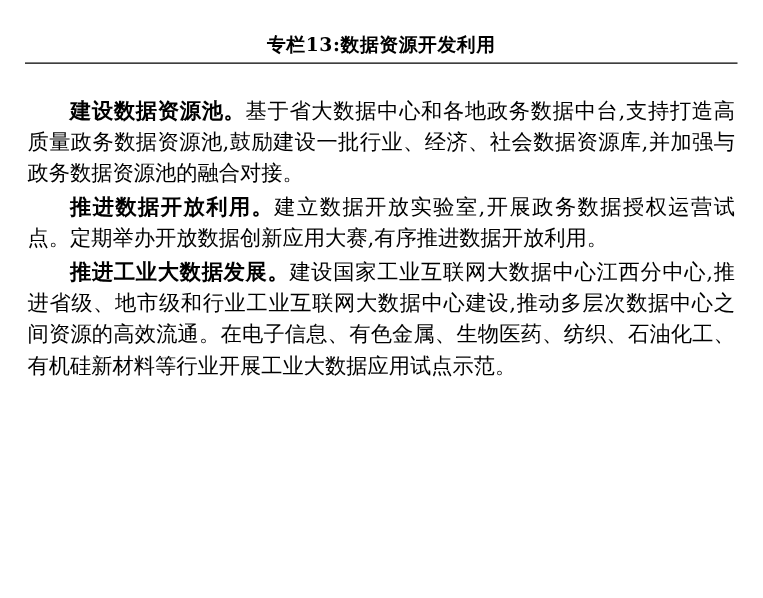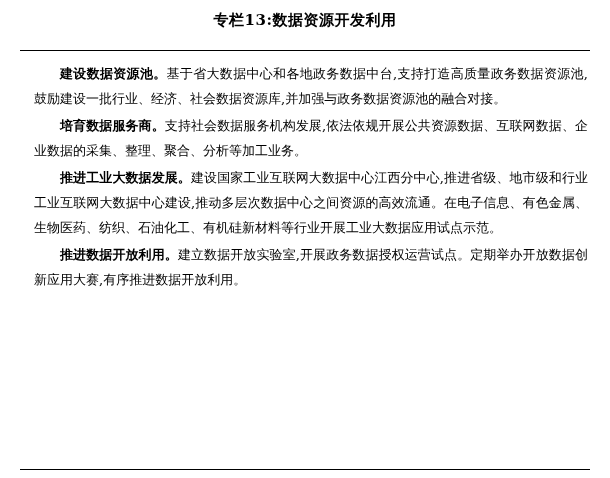--- a/index.html
+++ b/index.html
@@ -17,40 +17,40 @@
   .doc-box {
     position: relative;
     box-sizing: border-box;
     width: 610px;
     height: 478px;
     padding: 0;
   }
   .title-wrap {
     box-sizing: border-box;
     width: 570px;
-    margin: 0 auto;
-    padding: 10px 0 20px 0;
+    margin: 16px auto;
+    padding: 10px 0 4px 0;
     text-align: center;
     border-bottom: 1px solid #000;
   }
   .title-text {
     font-family: "DejaVu Serif", "Liberation Serif", serif;
     font-weight: bold;
     font-size: 15px;
     letter-spacing: 0.5px;
   }
   .content {
     box-sizing: border-box;
     width: 570px;
     margin: 0 auto;
     padding: 10px 2px 0 2px;
   }
   .para {
-    margin: 0 0 2px 12px;
-    font-size: 13px;
+    margin: 0 0 2px 0;
+    font-size: 17px;
     line-height: 25px;
     text-align: justify;
     text-justify: inter-ideograph;
     text-indent: 2em;
   }
   .lead {
     font-weight: bold;
   }
   .bottom-rule {
     position: absolute;
@@ -69,30 +69,27 @@
     <span class="title-text">专栏13:数据资源开发利用</span>
   </div>
 
   <div class="content">
 
     <p class="para">
       <span class="lead">建设数据资源池。</span><span>基于省大数据中心和各地政务数据中台,支持打造高质量政务数据资源池,鼓励建设一批行业、经济、社会数据资源库,并加强与政务数据资源池的融合对接。</span>
     </p>
 
 
-    <p class="para">
-      <span class="lead">培育数据服务商。</span><span>支持社会数据服务机构发展,依法依规开展公共资源数据、互联网数据、企业数据的采集、整理、聚合、分析等加工业务。</span>
-    </p>
 
 
     <p class="para">
-      <span class="lead">推进工业大数据发展。</span><span>建设国家工业互联网大数据中心江西分中心,推进省级、地市级和行业工业互联网大数据中心建设,推动多层次数据中心之间资源的高效流通。在电子信息、有色金属、生物医药、纺织、石油化工、有机硅新材料等行业开展工业大数据应用试点示范。</span>
+      <span class="lead">推进数据开放利用。</span><span>建立数据开放实验室,开展政务数据授权运营试点。定期举办开放数据创新应用大赛,有序推进数据开放利用。</span>
     </p>
 
     <p class="para">
-      <span class="lead">推进数据开放利用。</span><span>建立数据开放实验室,开展政务数据授权运营试点。定期举办开放数据创新应用大赛,有序推进数据开放利用。</span>
+      <span class="lead">推进工业大数据发展。</span><span>建设国家工业互联网大数据中心江西分中心,推进省级、地市级和行业工业互联网大数据中心建设,推动多层次数据中心之间资源的高效流通。在电子信息、有色金属、生物医药、纺织、石油化工、有机硅新材料等行业开展工业大数据应用试点示范。</span>
     </p>
 
   </div>
 
   <div class="bottom-rule"></div>
 
 </div>
 
 </body></html>

